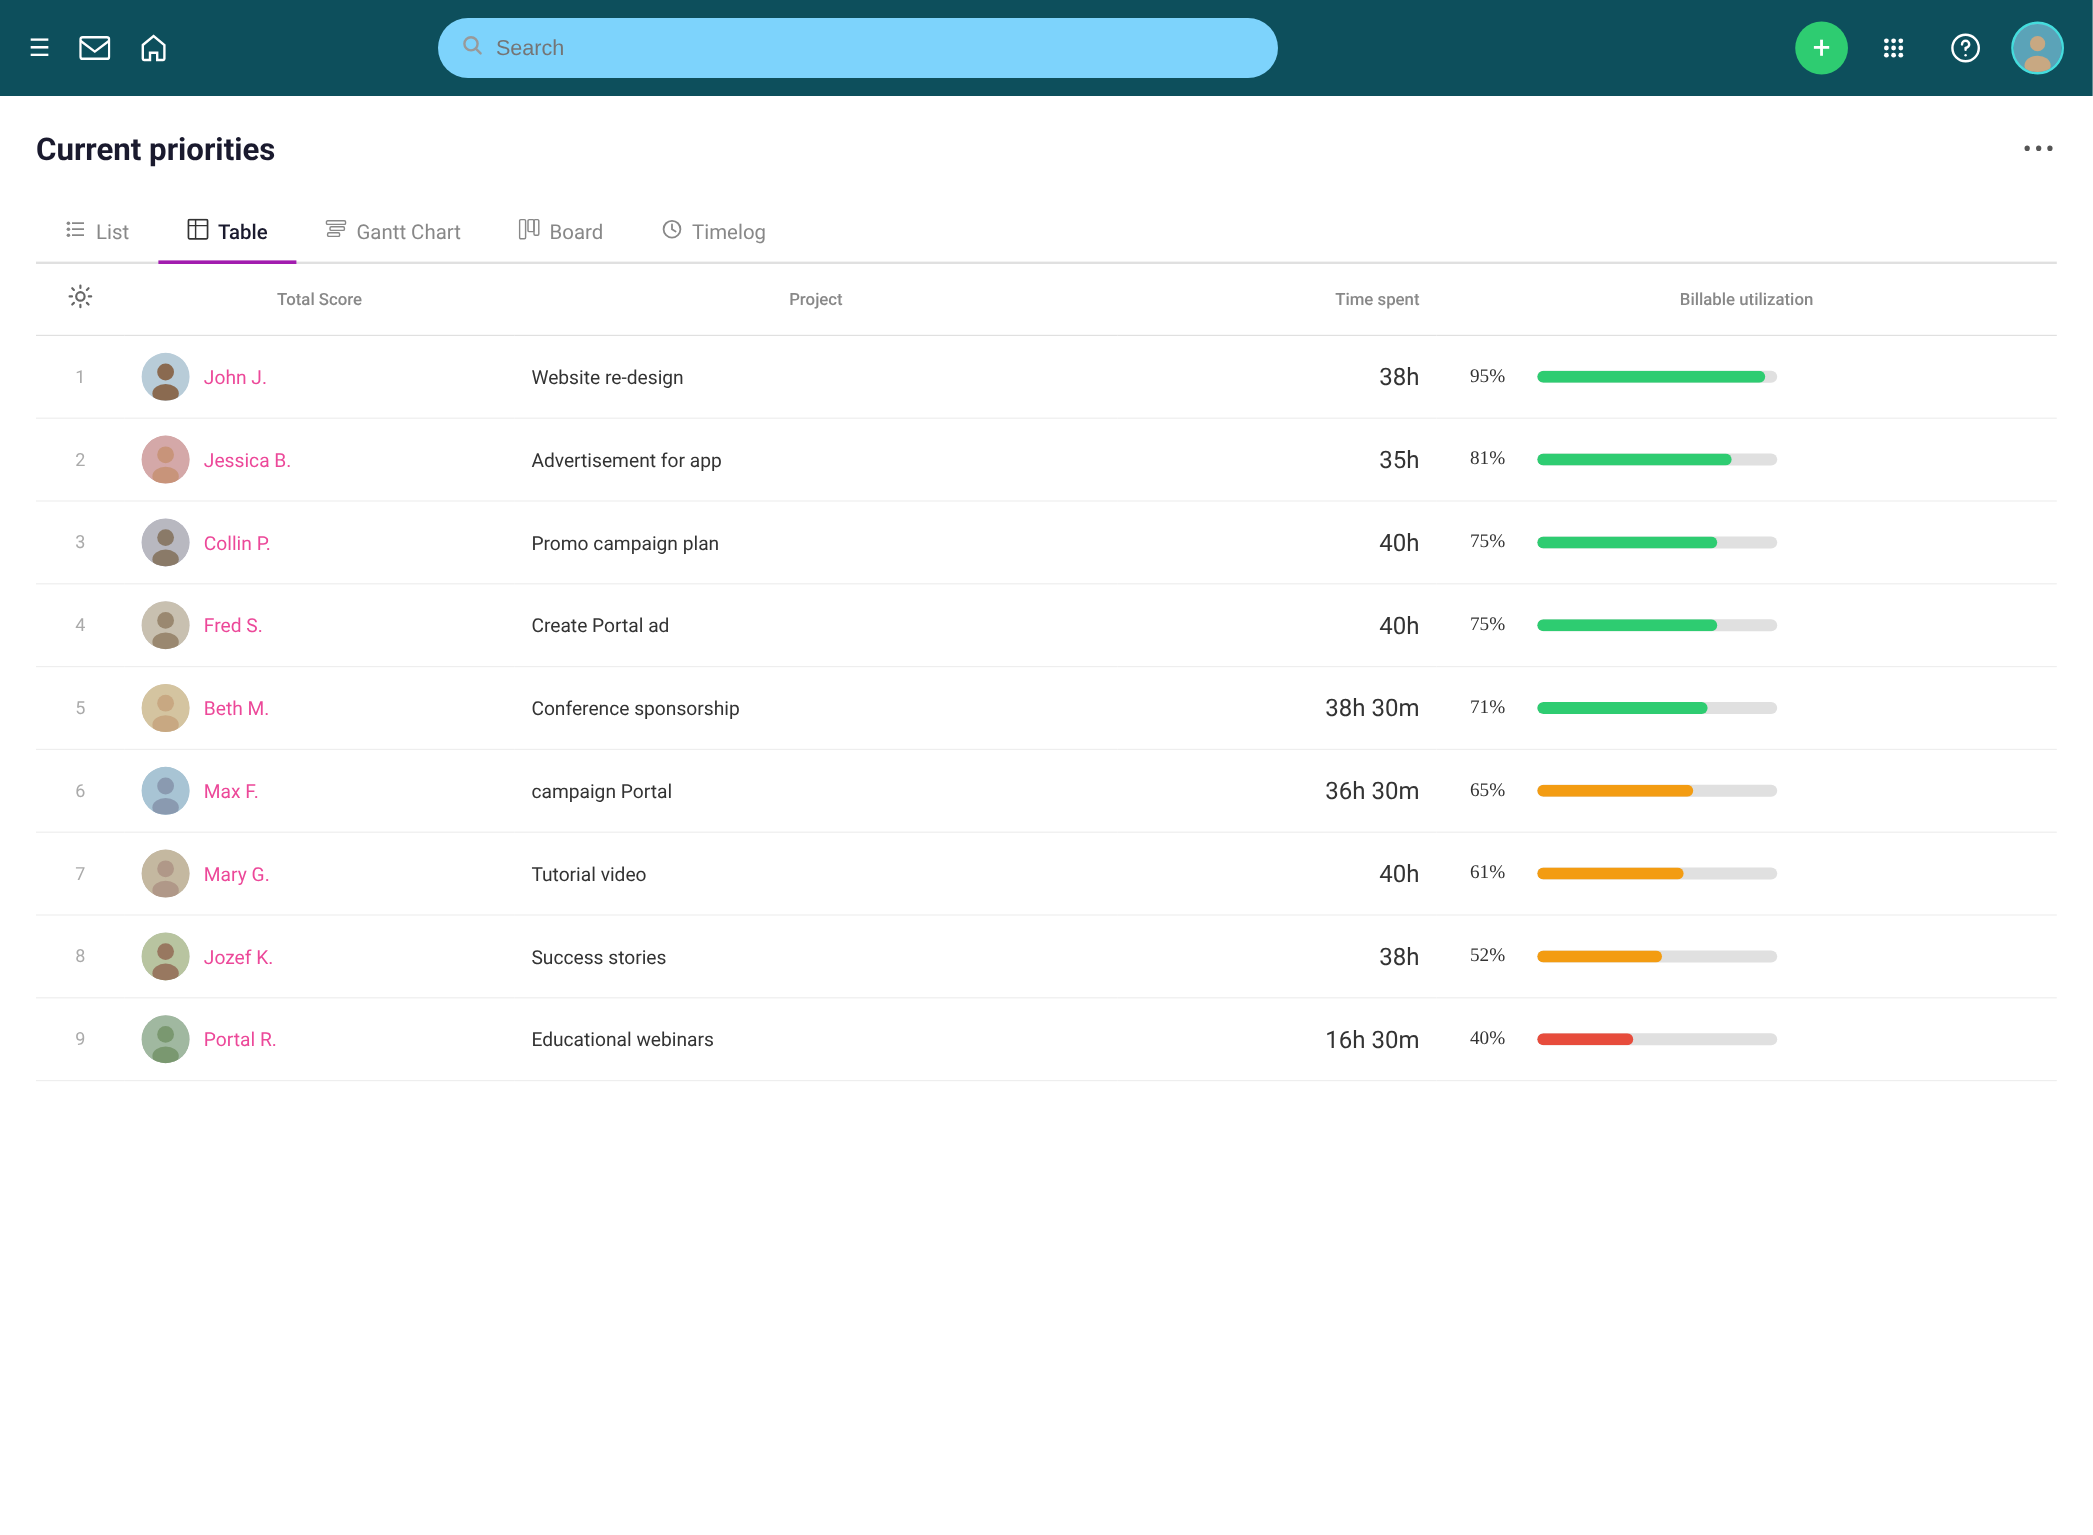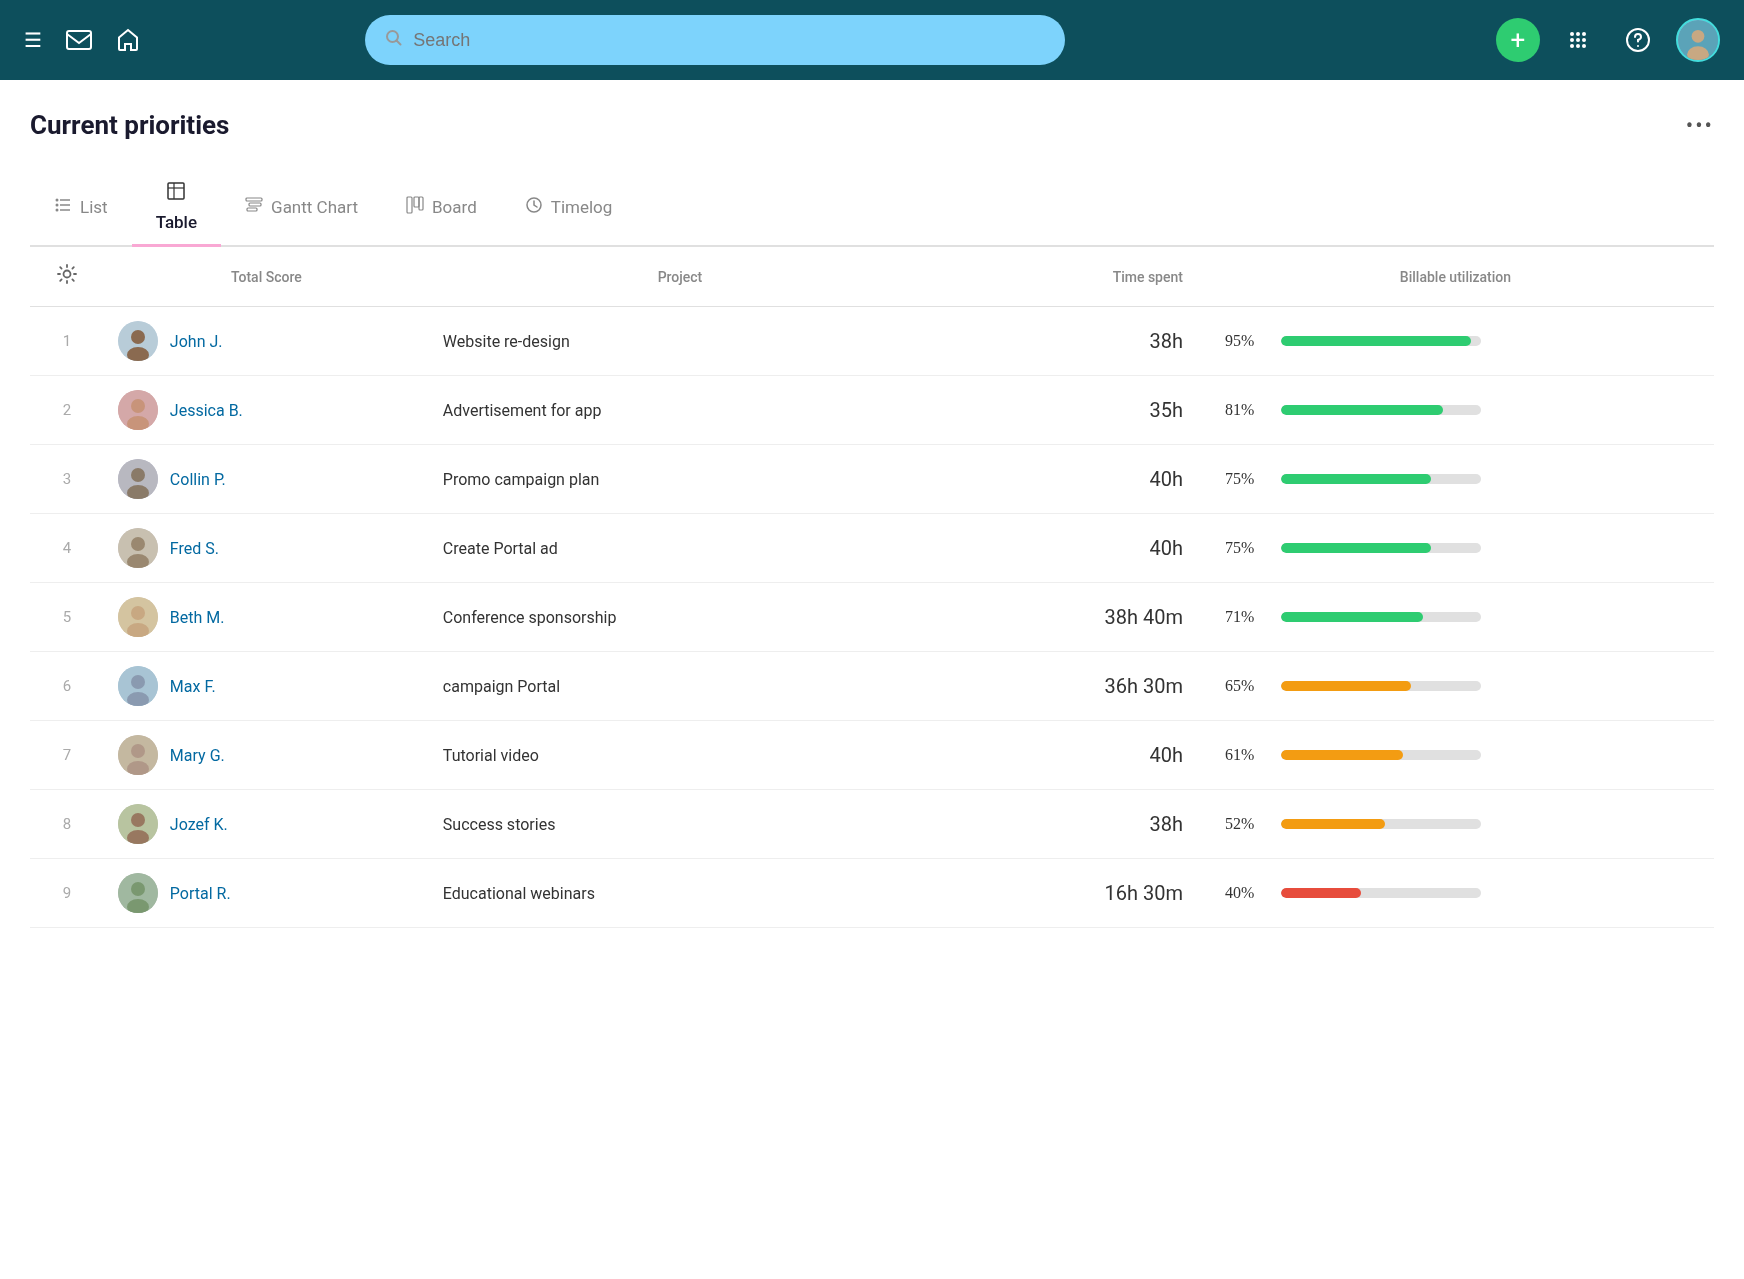--- a/index.html
+++ b/index.html
@@ -132,23 +132,22 @@
       padding: 12px 24px;
       font-size: 17px;
       color: #888;
       cursor: pointer;
       border-bottom: 3px solid transparent;
       margin-bottom: -2px;
       font-weight: 400;
     }
     .tab.active {
       color: #1a1a2e;
-      border-bottom: 3px solid #f9a8d4;
+      border-bottom: 3px solid #a21caf;
       font-weight: 500;
-      flex-direction: column;
     }
     .tab-icon {
       font-size: 18px;
     }
 
     
     .table-wrapper {
       width: 100%;
     }
     table {
@@ -206,21 +205,21 @@
       border-radius: 50%;
       overflow: hidden;
       flex-shrink: 0;
       display: flex;
       align-items: center;
       justify-content: center;
       font-size: 20px;
     }
     .person-name {
       font-size: 16px;
-      color: #0369a1;
+      color: #ec4899;
     }
     .time-cell {
       text-align: right;
       font-size: 20px;
       color: #333;
     }
     .utilization-cell {
       display: flex;
       align-items: center;
       gap: 14px;
@@ -500,21 +499,21 @@
             <svg width="40" height="40" viewBox="0 0 40 40">
                     <circle cx="20" cy="20" r="20" fill="#d4c4a0"></circle>
                     <circle cx="20" cy="16" r="7" fill="#c8a882"></circle>
                     <ellipse cx="20" cy="34" rx="11" ry="8" fill="#c8a882"></ellipse>
                   </svg>
           </div>
           <span class="person-name">Beth M.</span>
         </div>
       </td>
       <td>Conference sponsorship</td>
-      <td class="time-cell">38h 40m</td>
+      <td class="time-cell">38h 30m</td>
       <td>
         <div class="utilization-cell">
           <span class="util-pct">71%</span>
           <div class="progress-bar-bg">
             <div class="progress-bar-fill" style="width:71%; background:#2ecc71;"></div>
           </div>
         </div>
       </td>
     </tr>
           <tr>

